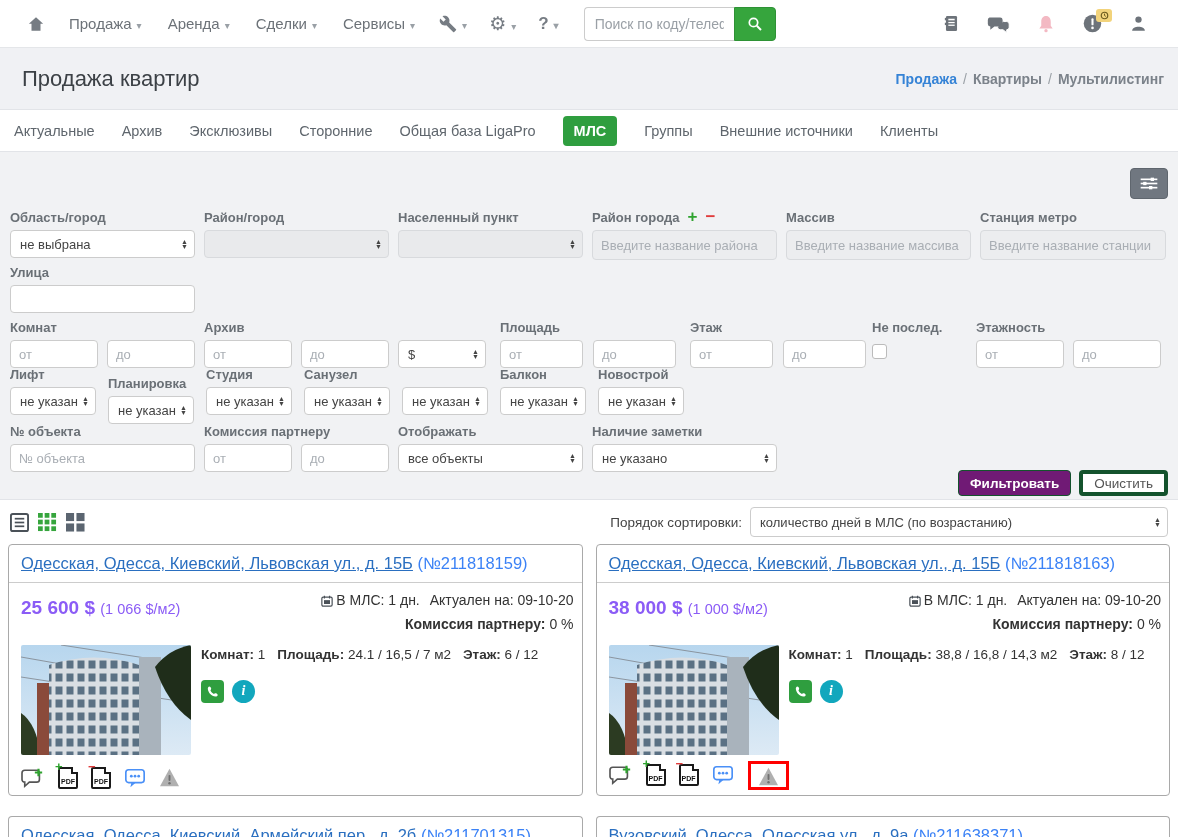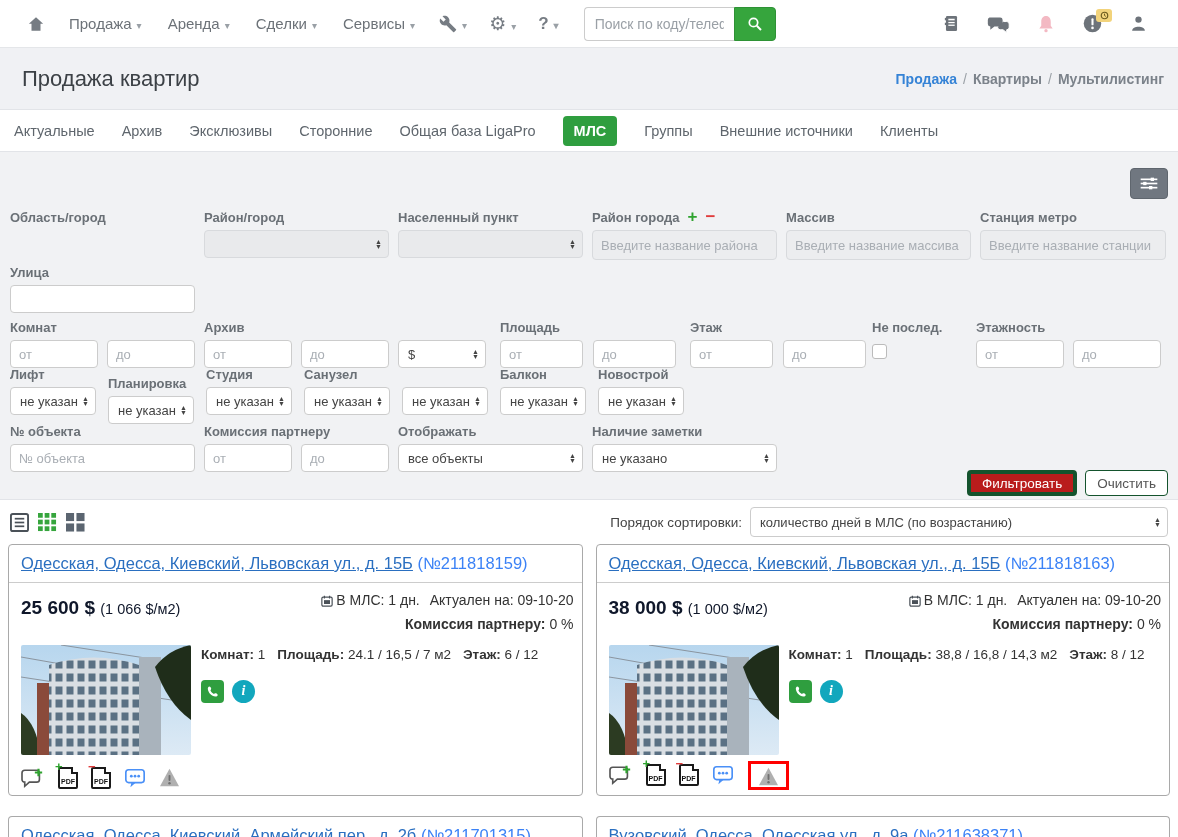--- a/index.html
+++ b/index.html
@@ -48,40 +48,40 @@
   .sel.dis{background:#e9eaec;border-color:#d8dadd}
   .stp{display:flex;flex-direction:column;align-items:center;line-height:5px;font-size:7px;color:#444;margin-left:4px;flex:none}
   .stp::before{content:"▲"}
   .stp::after{content:"▼"}
   .pm{font-size:17px;font-weight:bold;margin-left:8px;cursor:pointer;line-height:13px}
   .pm.plus{color:#2fa32f}
   .pm.minus{color:#e03c3c}
   .cb{width:15px;height:15px;border:1px solid #bbb;border-radius:3px;background:#fff;display:inline-block;margin-top:4px;cursor:pointer}
   .fbtns{position:absolute;right:10px;top:318px;display:flex;gap:8px}
   .btn{height:26px;font-size:13.5px;border-radius:4px;padding:0 11px;cursor:pointer;font-family:inherit}
-  .btn.green{background:#b91c1c;color:#fff;border:4px solid #14532d;font-weight:normal}
-  .btn.white{background:#fff;color:#555;border:1px solid #14532d}
+  .btn.green{background:#701a75;color:#fff;border:1px solid #14532d;font-weight:bold}
+  .btn.white{background:#fff;color:#555;border:4px solid #14532d}
   .slbtn{position:absolute;top:16px;right:10px;width:38px;height:31px;background:#707780;border:1px solid #5f666e;border-radius:4px;display:flex;align-items:center;justify-content:center;cursor:pointer}
 
   
   .sortbar{height:44px;display:flex;align-items:center;justify-content:space-between;padding:0 10px;background:#fff}
   .views{display:flex;gap:9px;align-items:center}
   .vico{cursor:pointer;display:inline-flex}
   .sorts{display:flex;align-items:center;gap:8px;font-size:13.5px;color:#444}
   .sorts .sel{width:418px;height:30px}
 
   
   .cards{display:flex;gap:13px;padding:0 8px}
   .card{width:575px;height:252px;border:1px solid #a9a9a9;border-radius:4px;background:#fff;overflow:hidden}
   .card-hd{padding:9px 12px;border-bottom:1px solid #ccc;font-size:16.5px;white-space:nowrap;overflow:hidden}
   .card-hd a{color:#2a6fc0;text-decoration:underline;cursor:pointer}
   .card-hd .num{color:#3b82f6}
   .card-bd{padding:6px 8px 4px 12px}
   .toprow{display:flex;justify-content:space-between;align-items:flex-start}
-  .price{color:#0f172a;font-size:19px;font-weight:bold;padding-top:8px;white-space:nowrap}
+  .price{color:#8b5cf6;font-size:19px;font-weight:bold;padding-top:8px;white-space:nowrap}
   .price .per{font-size:14.5px;font-weight:normal}
   .meta{text-align:right;font-size:14px;color:#333;line-height:1.7;white-space:nowrap}
   .meta .gap{display:inline-block;width:10px}
   .meta svg{vertical-align:-2px;margin-right:3px}
   .body2{display:flex;gap:10px;margin-top:8px}
   .photo{width:170px;height:110px;flex:none;border-radius:2px}
   .rightcol{font-size:13.5px;line-height:1.55;width:371px}
   .ditem{margin-right:12px}
   .acticons{display:flex;gap:8px;margin-top:14px}
   .phico{width:23px;height:23px;border-radius:4px;background:#2f9e3f;display:flex;align-items:center;justify-content:center;cursor:pointer}
@@ -244,20 +244,24 @@
       <line x1="2" y1="9" x2="22" y2="9" stroke="#fff" stroke-width="2"></line>
       <line x1="2" y1="14" x2="22" y2="14" stroke="#fff" stroke-width="2"></line>
       <rect x="14" y="2" width="4" height="4" fill="#fff"></rect>
         <rect x="5" y="7" width="4" height="4" fill="#fff"></rect>
         <rect x="12" y="12" width="4" height="4" fill="#fff"></rect>
     </svg>
   </span>
 
   <div class="fg" style="left:10px;top:58px;width:185px">
     <span class="lbl">Область/город</span>
+    <div class="sel">
+        <span class="txt">не выбрана</span>
+        <span class="stp"></span>
+      </div>
   </div>
   <div class="fg" style="left:204px;top:58px;width:185px">
     <span class="lbl">Район/город</span>
     <div class="sel dis">
         <span class="txt"></span>
         <span class="stp"></span>
       </div>
   </div>
   <div class="fg" style="left:398px;top:58px;width:185px">
     <span class="lbl">Населенный пункт</span>

